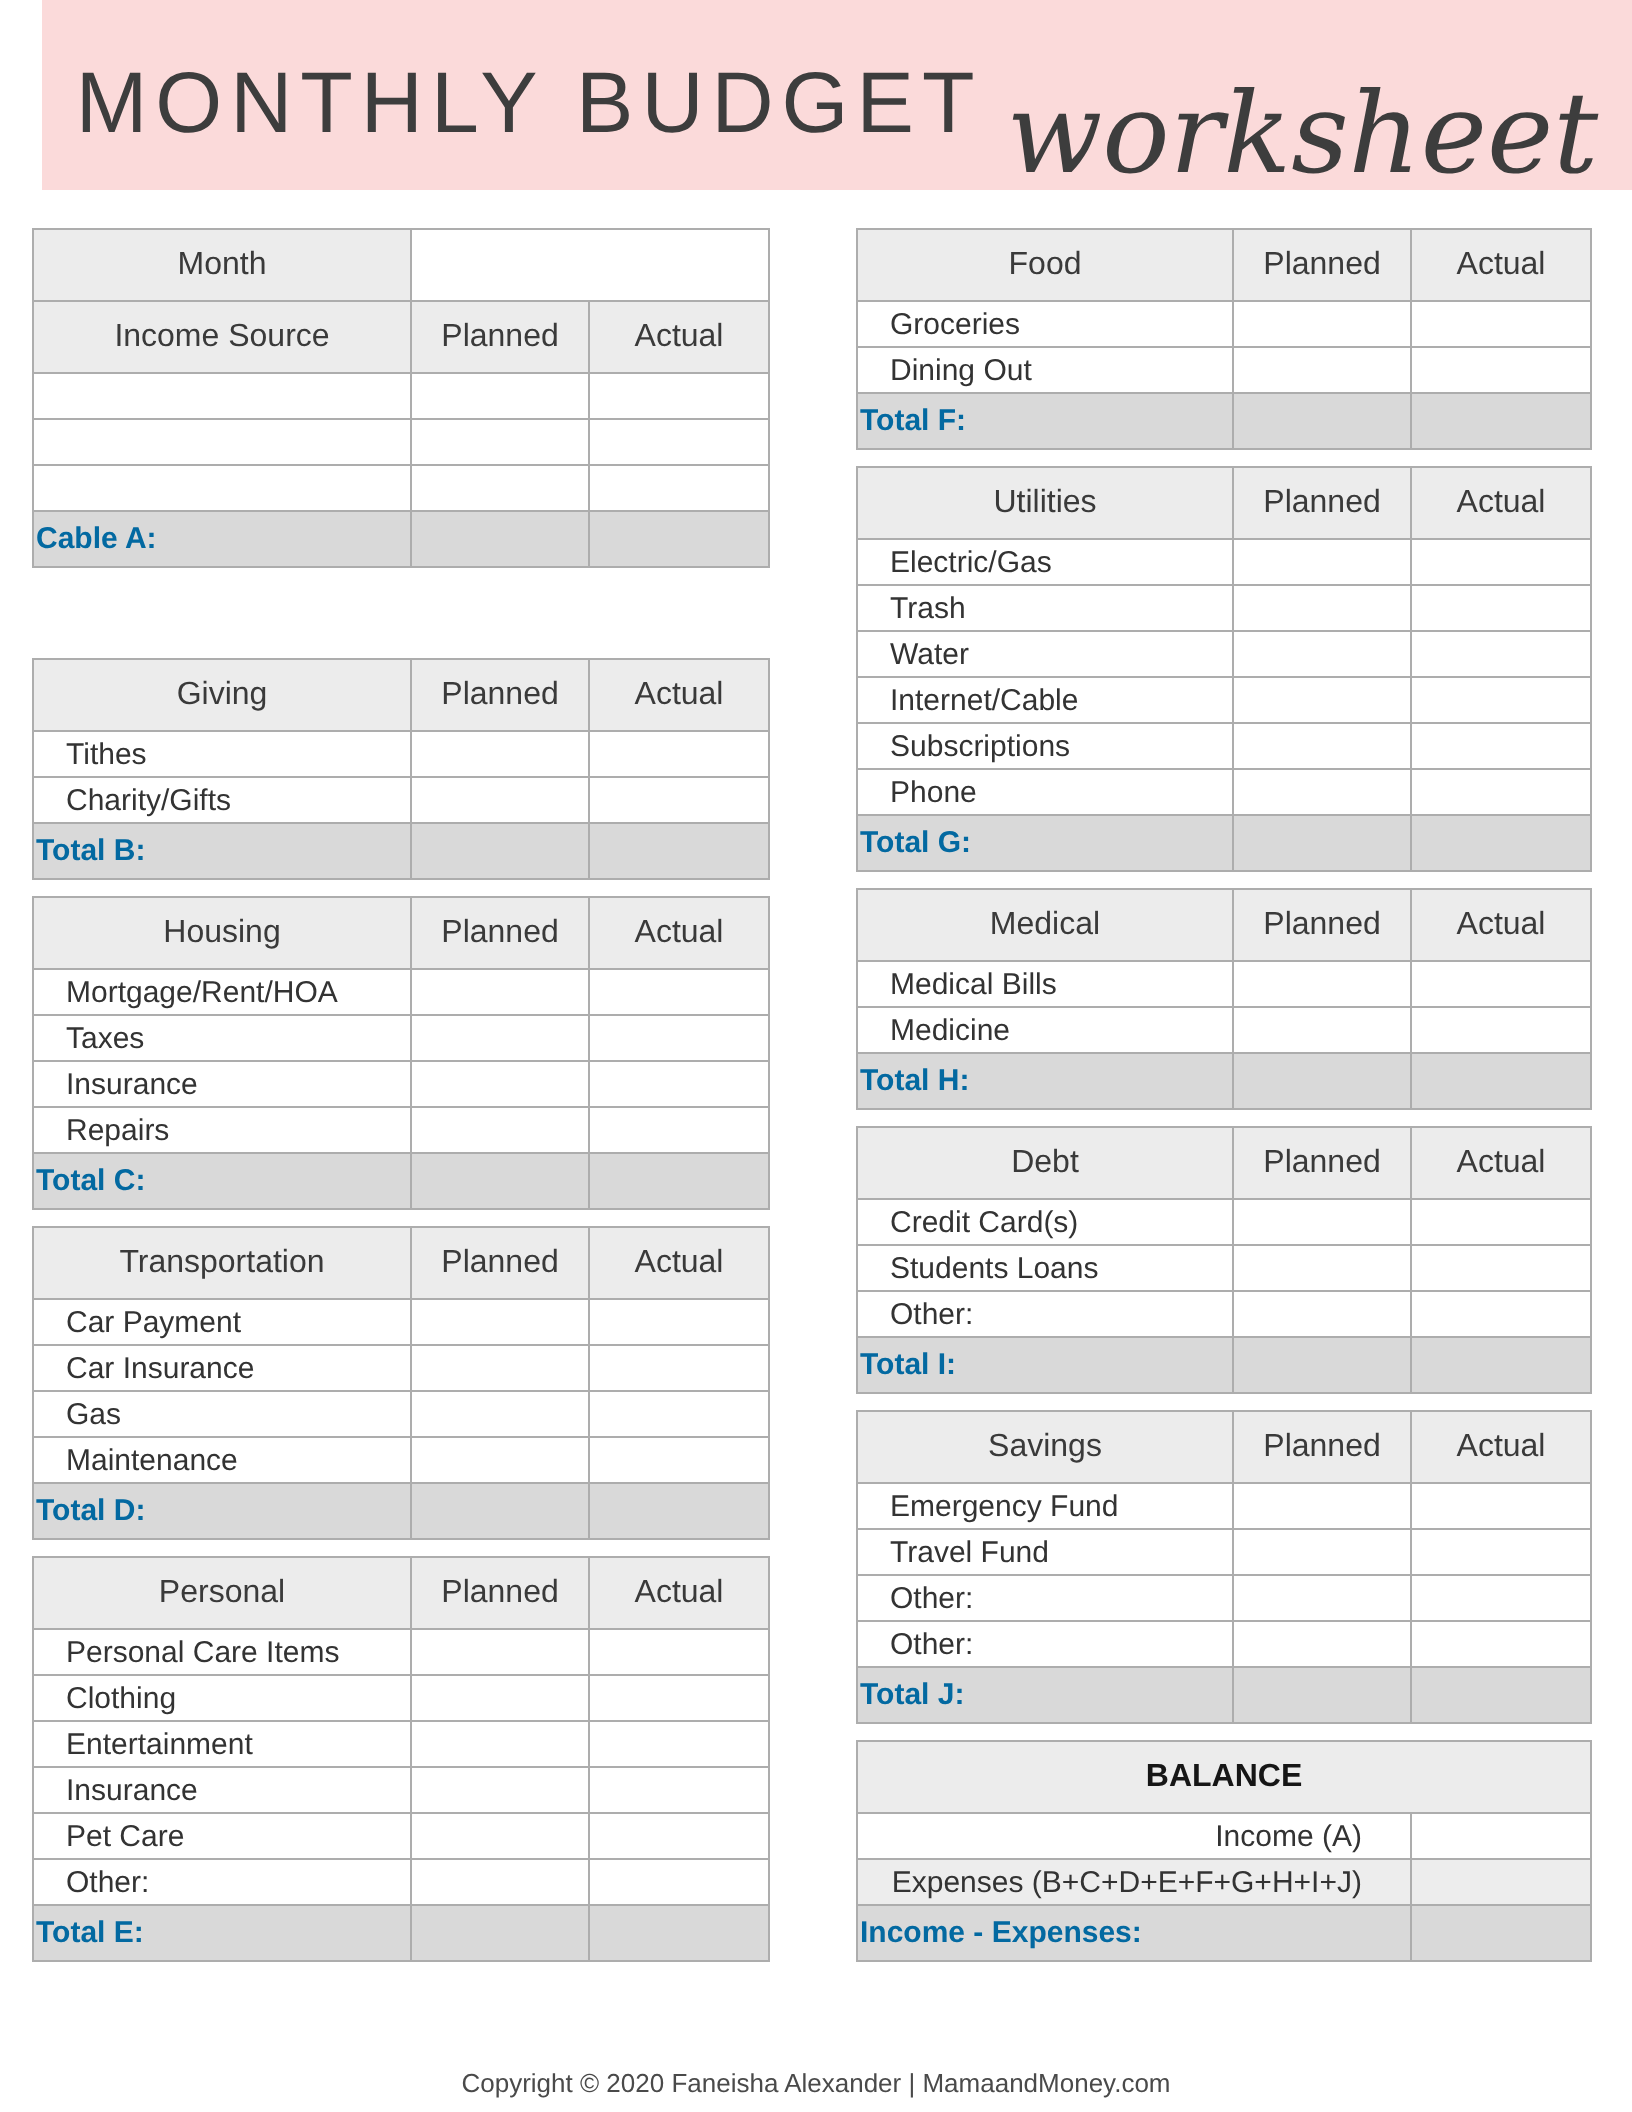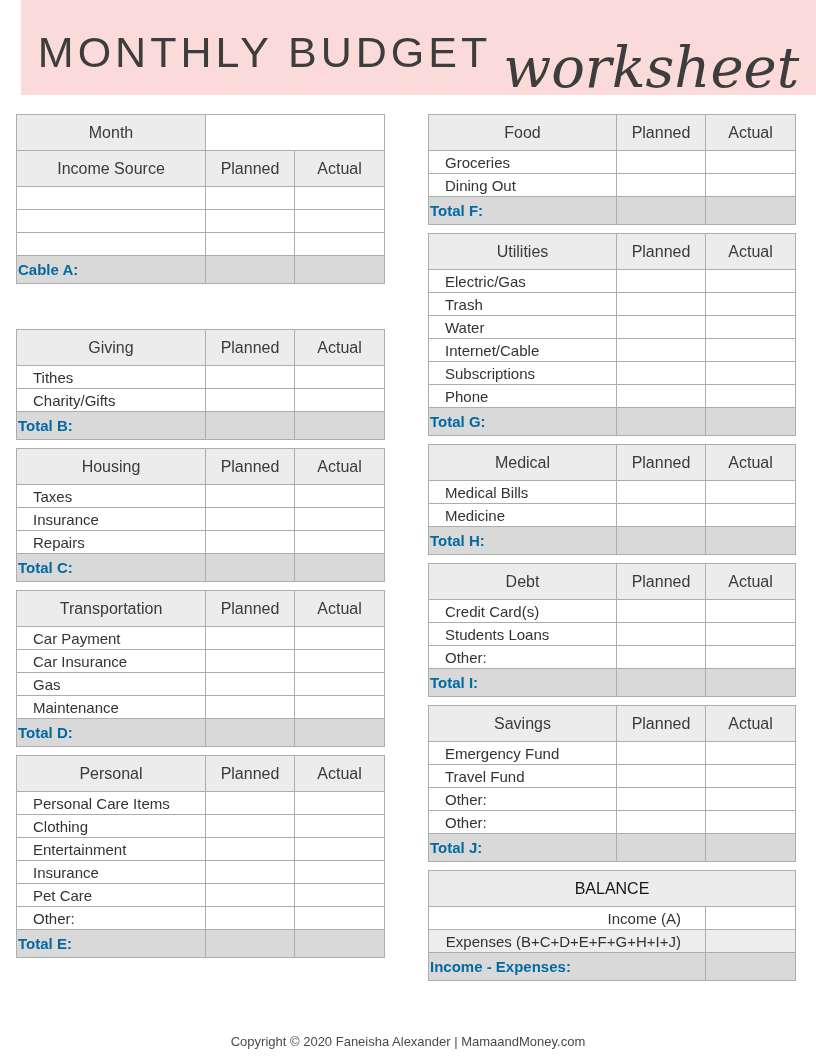--- a/index.html
+++ b/index.html
@@ -103,21 +103,21 @@
   }
   .total-label {
     font-weight: 700;
     font-size: 15px;
     padding-right: 8px;
     color: #0369a1;
   }
   .balance-title {
     background: var(--header-gray);
     height: 36px;
-    font-weight: 400;
+    font-weight: 700;
     font-size: 16px;
     text-align: center;
     color: #161616;
   }
   .balance-label {
     height: 23px;
     font-size: 15px;
     text-align: right;
     padding-right: 24px;
     color: #333;
@@ -219,20 +219,25 @@
             <col class="col-planned">
             <col class="col-actual">
           </colgroup>
           <tbody>
             <tr>
               <th class="cat-cell">Housing</th>
               <th class="col-head">Planned</th>
               <th class="col-head">Actual</th>
             </tr>
             <tr>
+              <td class="label-cell">Mortgage/Rent/HOA</td>
+              <td class="fill-cell"></td>
+              <td class="fill-cell"></td>
+            </tr>
+            <tr>
               <td class="label-cell">Taxes</td>
               <td class="fill-cell"></td>
               <td class="fill-cell"></td>
             </tr>
             <tr>
               <td class="label-cell">Insurance</td>
               <td class="fill-cell"></td>
               <td class="fill-cell"></td>
             </tr>
             <tr>

